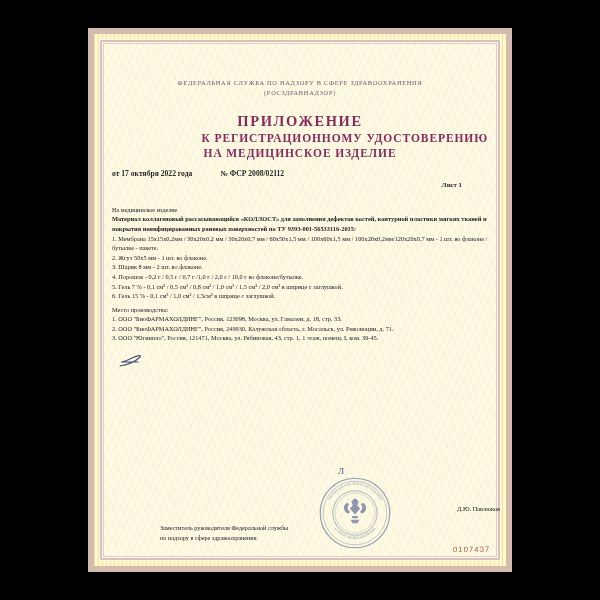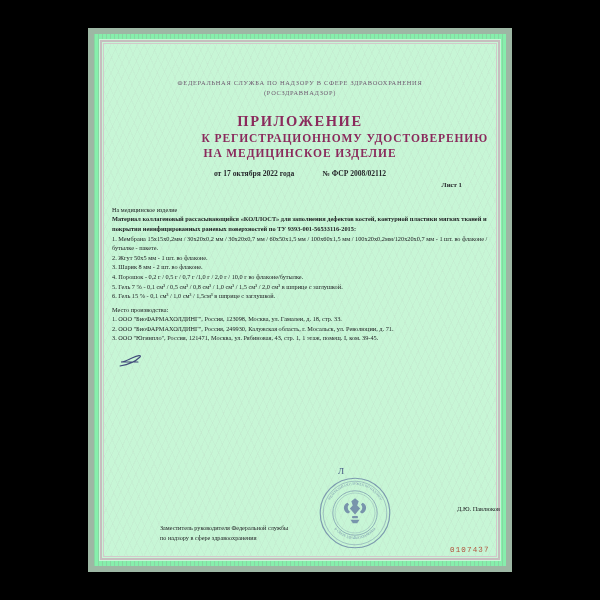--- a/index.html
+++ b/index.html
@@ -13,21 +13,21 @@
   body {
     font-family: "Liberation Serif", serif;
   }
 
   .page {
     position: absolute;
     left: 88px;
     top: 28px;
     width: 424px;
     height: 544px;
-    background: #86efac;
+    background: #fef9c3;
     overflow: hidden;
   }
 
   
   .border-outer {
     position: absolute;
     inset: 0;
     border: 6px solid #b08a9e;
     opacity: 0.55;
     background:
@@ -109,21 +109,20 @@
   .t3 {
     font-size: 11.5px;
     font-weight: bold;
     letter-spacing: 0.9px;
     line-height: 1.35;
     color: #8a2a5c;
   }
 
   .dateline {
     margin-top: 7px;
-    text-align: center;
     font-size: 7.6px;
     font-weight: bold;
     color: #27282c;
   }
   .dateline .num {
     margin-left: 26px;
   }
 
   .sheet {
     text-align: right;
@@ -191,21 +190,21 @@
     bottom: 60px;
     font-size: 6.4px;
     color: #1d1d20;
     font-weight: normal;
   }
 
   .serial {
     position: absolute;
     right: 22px;
     bottom: 18px;
-    font-family: Liberation Mono, monospace;
+    font-family: Liberation Sans, sans-serif;
     font-size: 7.6px;
     letter-spacing: 1.1px;
     color: #b2523c;
     transform: rotate(-0.5deg);
     padding-left: 22px;
   }
 
   .blue-ink {
     position: absolute;
     left: 250px;

